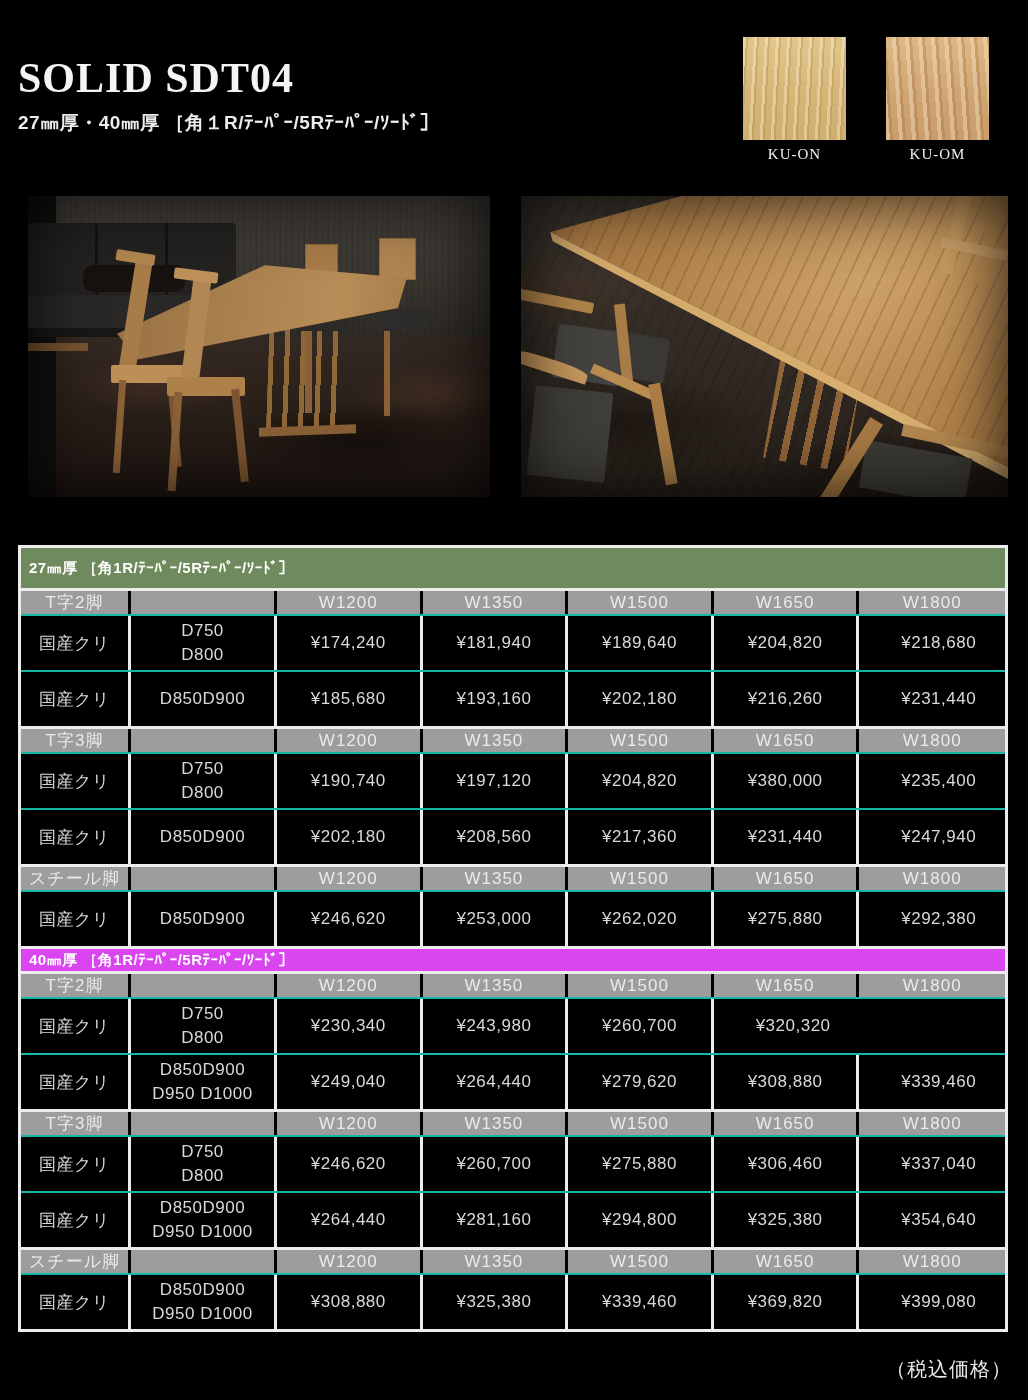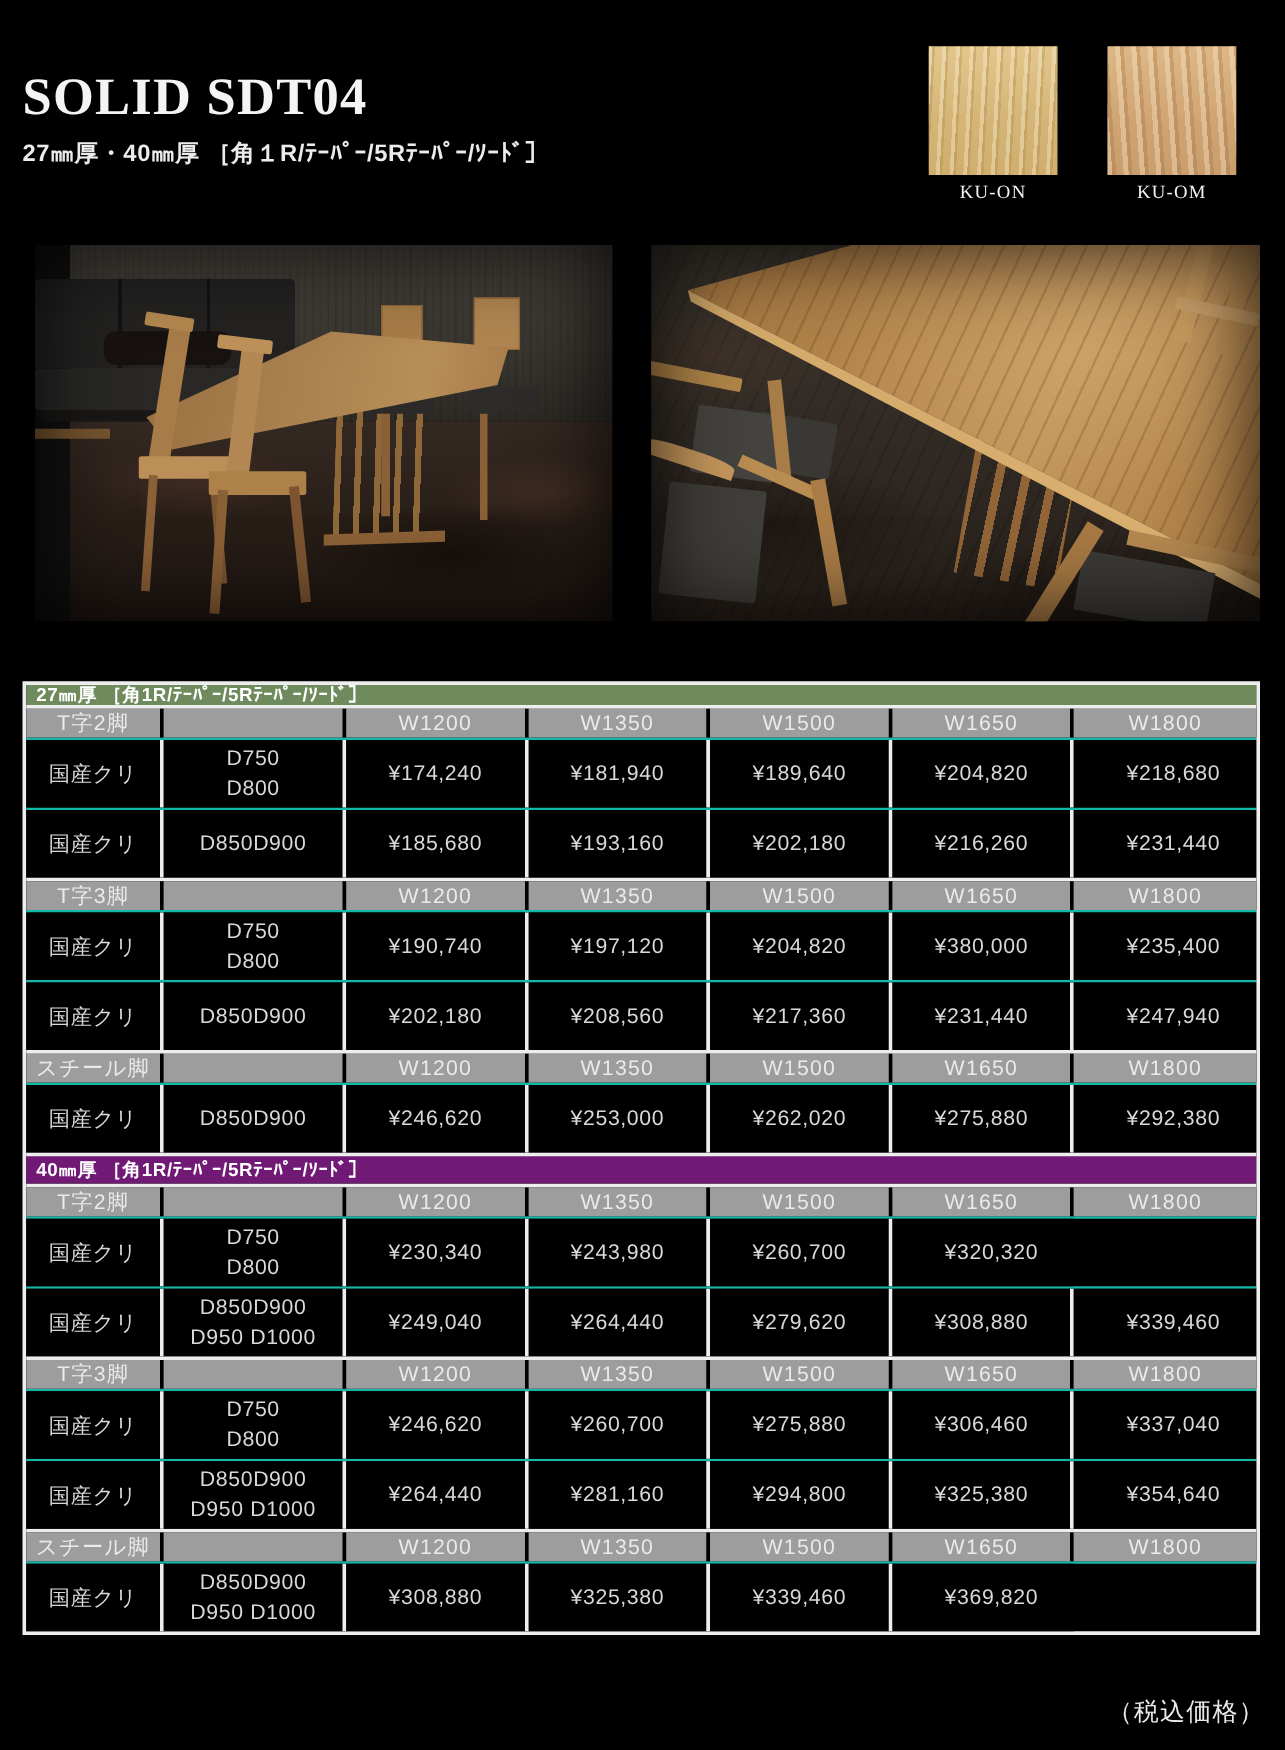--- a/index.html
+++ b/index.html
@@ -129,25 +129,25 @@
   .rp-ctr-bar1{ left:88%; top:-4%; width:2.6%; height:30%; background:#c89a5e; transform: rotate(14deg); z-index:6; }
   .rp-ctr-bar2{ left:95%; top:-4%; width:2.8%; height:34%; background:#bd8f55; transform: rotate(14deg); z-index:6; }
   .rp-ctr-rail{ left:86%; top:16%; width:14%; height:3.4%; background:#caa06a; transform: rotate(12deg); z-index:6; }
 
   
   .pricetable {
     position: absolute; left: 18px; top: 545px; width: 990px;
     border: 3px solid #ededed; background: #000;
   }
   .band {
-    height: 16px; display: flex; align-items: center; padding-left: 8px;
+    height: 40px; display: flex; align-items: center; padding-left: 8px;
     font-size: 15px; font-weight: 700; color: #fff; letter-spacing: .5px;
   }
   .band.green { background: #6f8b5e; }
-  .band.tan   { background: #701a75; height: 25px; border-top: 3px solid #ededed; }
+  .band.tan   { background: #d946ef; height: 25px; border-top: 3px solid #ededed; }
   .trow { display: grid; grid-template-columns: 110px 146px 1fr 1fr 1fr 1fr 1fr; }
   .trow.head { height: 26px; border-top: 3px solid #ededed; background: #000; }
   .trow.head .cell {
     background: #9d9d9d; border-right: 3px solid #000;
     display: flex; align-items: center; justify-content: center;
     font-size: 17px; color: #eaeaea; letter-spacing: 1px;
   }
   .trow.head .cell:last-child { border-right: none; }
   .trow.data { height: 56px; border-top: 2px solid #14b8a6; }
   .trow.data .cell {
@@ -404,19 +404,20 @@
     <div class="trow data">
       <div class="cell">国産クリ</div>
       <div class="cell">
           <span class="dl">D850D900</span>
           <span class="dl">D950 D1000</span>
         </div>
       <div class="cell">¥308,880</div>
       <div class="cell">¥325,380</div>
       <div class="cell">¥339,460</div>
       <div class="cell">¥369,820</div>
+      <div class="cell">¥399,080</div>
     </div>
 
   </div>
 
   <div class="taxnote">（税込価格）</div>
 
 </div>
 
 </body></html>

